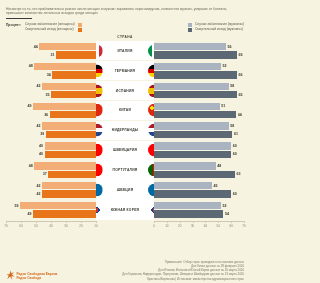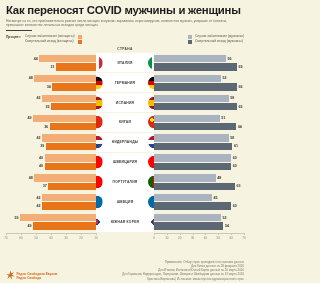--- a/index.html
+++ b/index.html
@@ -242,21 +242,20 @@
     text-align: right;
     font-size: 2.9px;
     line-height: 4.3px;
     color: #7e7869;
   }
 </style>
 </head>
 <body>
 
 <div class="header">
-  <div class="title">Как переносят COVID мужчины и женщины</div>
   <div class="subtitle">Несмотря на то, что приблизительно равное число женщин и мужчин заразились коронавирусом, количество мужчин, умерших от болезни, превышает количество летальных исходов среди женщин</div>
   <div class="rule"></div>
 </div>
 
 <div class="legend">
   <div class="legend-label">Процент:</div>
   <div class="legend-col">
     <div class="legend-rows legend-rows-l">
       <span>Случаи заболевания (женщины)</span>
       <span>Смертельный исход (женщины)</span>

